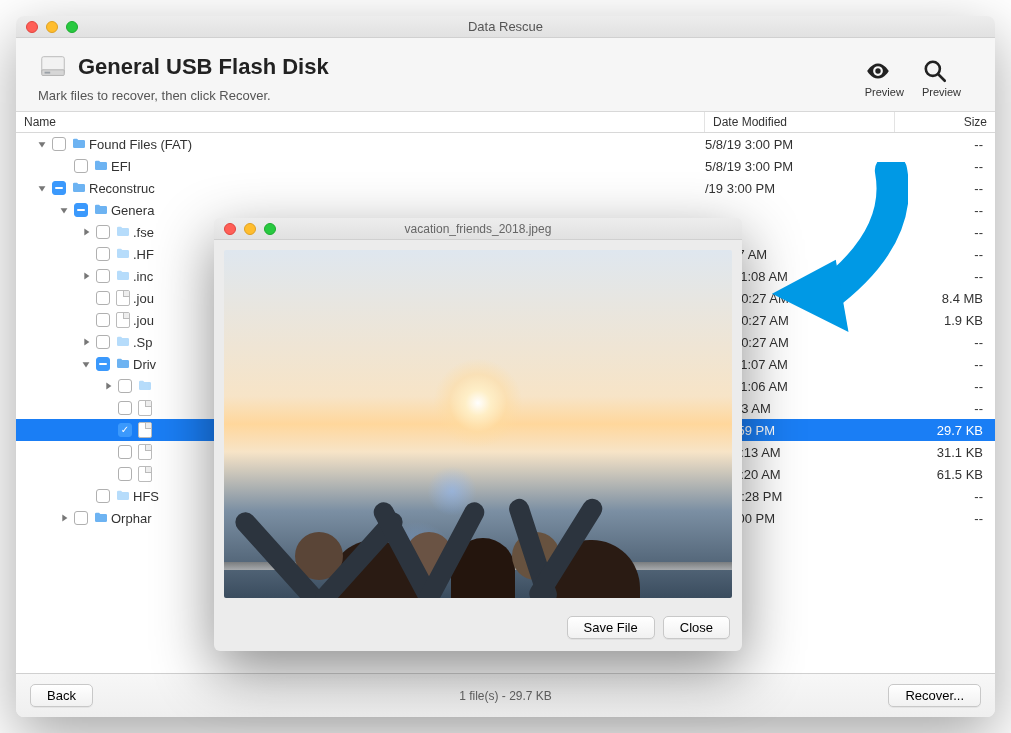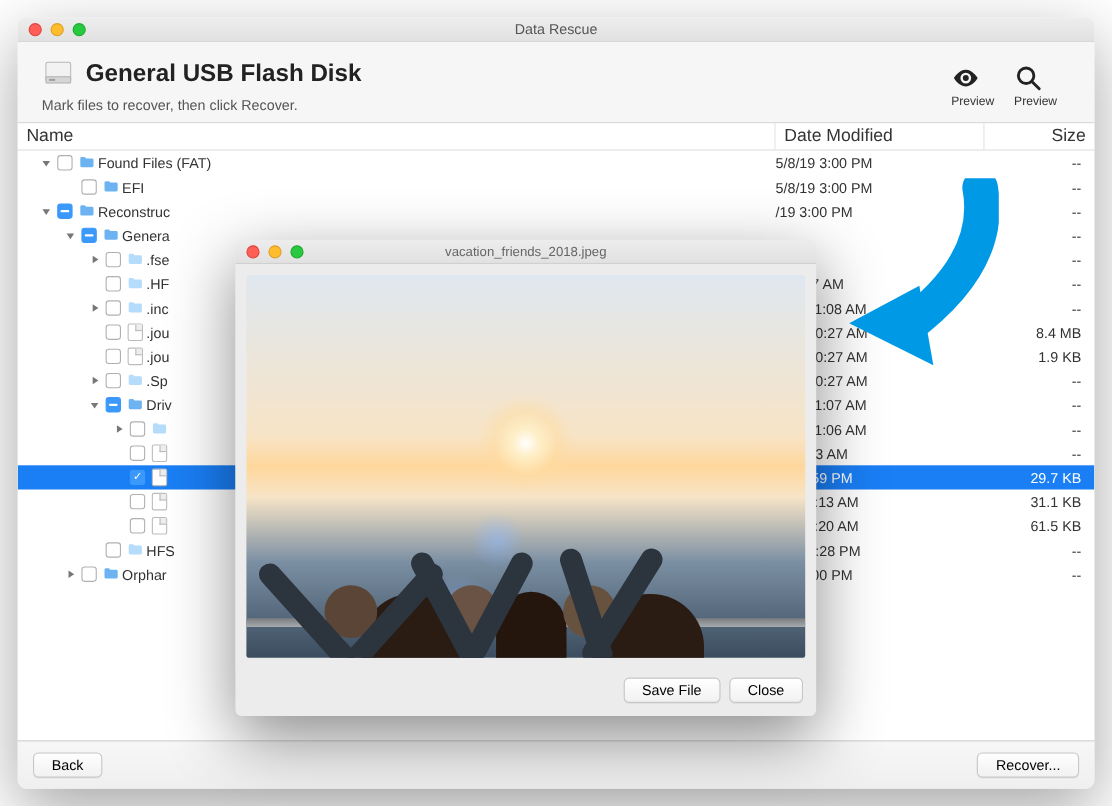--- a/index.html
+++ b/index.html
@@ -57,21 +57,21 @@
   .subtitle { font-size: 13px; color:#555; margin-top: 6px; }
   .header-right { display:flex; gap:18px; align-items:flex-start; padding-top:6px;}
   .hact { display:flex; flex-direction:column; align-items:flex-start; gap:2px; color:#333; }
   .hact svg { width:26px; height:26px; }
   .hact span { font-size: 11px; }
   .columns {
     display:flex;
     background:#fff;
     border-top:1px solid #d8d8d8;
     border-bottom:1px solid #d8d8d8;
-    font-size:16px;
+    font-size:12px;
   }
   .col { padding:3px 8px; border-right:1px solid #e3e3e3; }
   .col.name { flex:1; }
   .col.date { width:190px; }
   .col.size { width:100px; text-align:right; border-right:none; }
   .tree {
     flex:1;
     background:#fff;
     overflow-y:auto;
   }
@@ -535,20 +535,21 @@
           </svg>
         </div>
     <div class="nm">Orphar</div>
     <div class="date">/19 3:00 PM</div>
     <div class="size">--</div>
   </div>
     </div>
 
   <div class="footer">
     <button class="macbtn">Back</button>
+    <div class="status">1 file(s) - 29.7 KB</div>
     <button class="macbtn">Recover...</button>
   </div>
 </div>
 
 <div class="modal">
   <div class="titlebar">
     <div class="traffic">
       <div class="tl red"></div>
       <div class="tl yellow"></div>
       <div class="tl green"></div>

